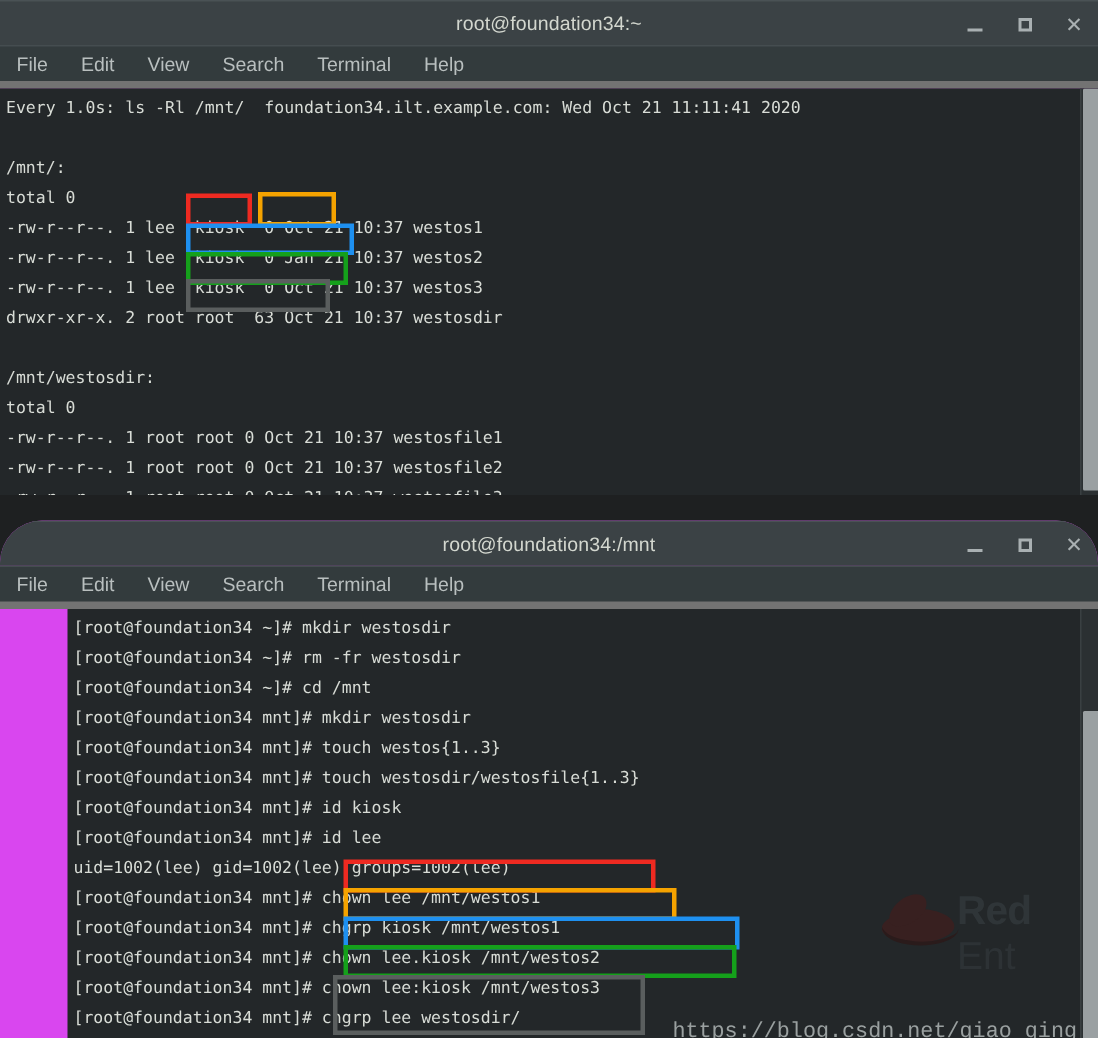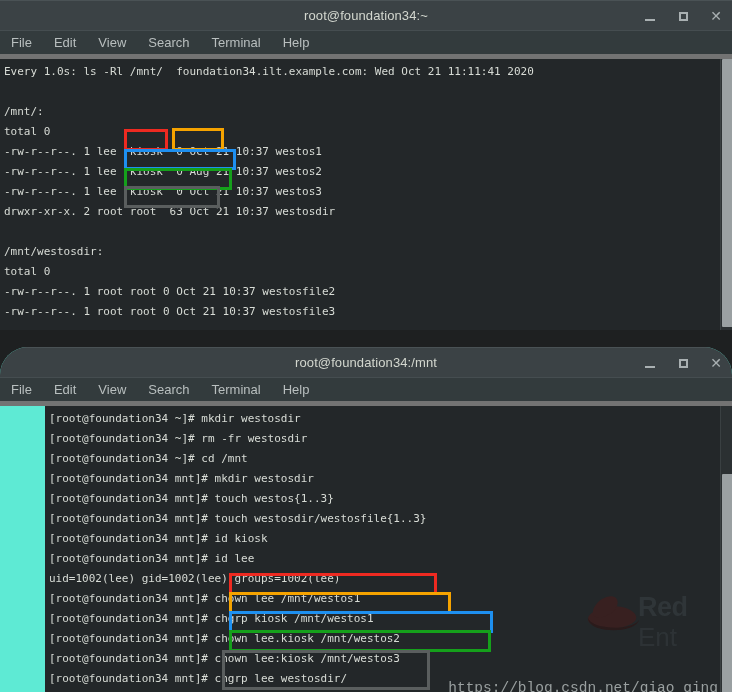--- a/index.html
+++ b/index.html
@@ -9,21 +9,21 @@
     width: 732px; height: 692px;
     background: #1e2021;
     overflow: hidden;
     font-family: "DejaVu Sans Mono", "Liberation Mono", monospace;
   }
 
   .window {
     position: absolute;
     left: 0;
     width: 732px;
-    background: #5eead4;
+    background: #d946ef;
     overflow: hidden;
   }
   #window-1 { top: 0; height: 330px; }
   #window-2 { top: 347px; height: 444px; border-radius: 28px; }
 
   
   .titlebar {
     position: relative;
     height: 30px;
     background: #3b4245;
@@ -210,26 +210,27 @@
     <span class="menu-item">Help</span>
   </div>
 
   <div class="term-wrap" id="term-1">
     <div class="term-screen">
       <div class="line">Every 1.0s: ls -Rl /mnt/  foundation34.ilt.example.com: Wed Oct 21 11:11:41 2020</div>
       <div class="line blank"></div>
       <div class="line">/mnt/:</div>
       <div class="line">total 0</div>
       <div class="line">-rw-r--r--. 1 lee  kiosk  0 Oct 21 10:37 westos1</div>
-      <div class="line">-rw-r--r--. 1 lee  kiosk  0 Aug 21 10:37 westos2</div>
+      <div class="line">-rw-r--r--. 1 lee  kiosk  0 Jan 21 10:37 westos2</div>
       <div class="line">-rw-r--r--. 1 lee  kiosk  0 Oct 21 10:37 westos3</div>
       <div class="line">drwxr-xr-x. 2 root root  63 Oct 21 10:37 westosdir</div>
       <div class="line blank"></div>
       <div class="line">/mnt/westosdir:</div>
       <div class="line">total 0</div>
+      <div class="line">-rw-r--r--. 1 root root 0 Oct 21 10:37 westosfile1</div>
       <div class="line">-rw-r--r--. 1 root root 0 Oct 21 10:37 westosfile2</div>
       <div class="line">-rw-r--r--. 1 root root 0 Oct 21 10:37 westosfile3</div>
     </div>
     <div class="scrollbar">
       <div class="scroll-thumb" style="top:0; height:268px;"></div>
     </div>
   </div>
 </div>
 
 <div class="window" id="window-2">

